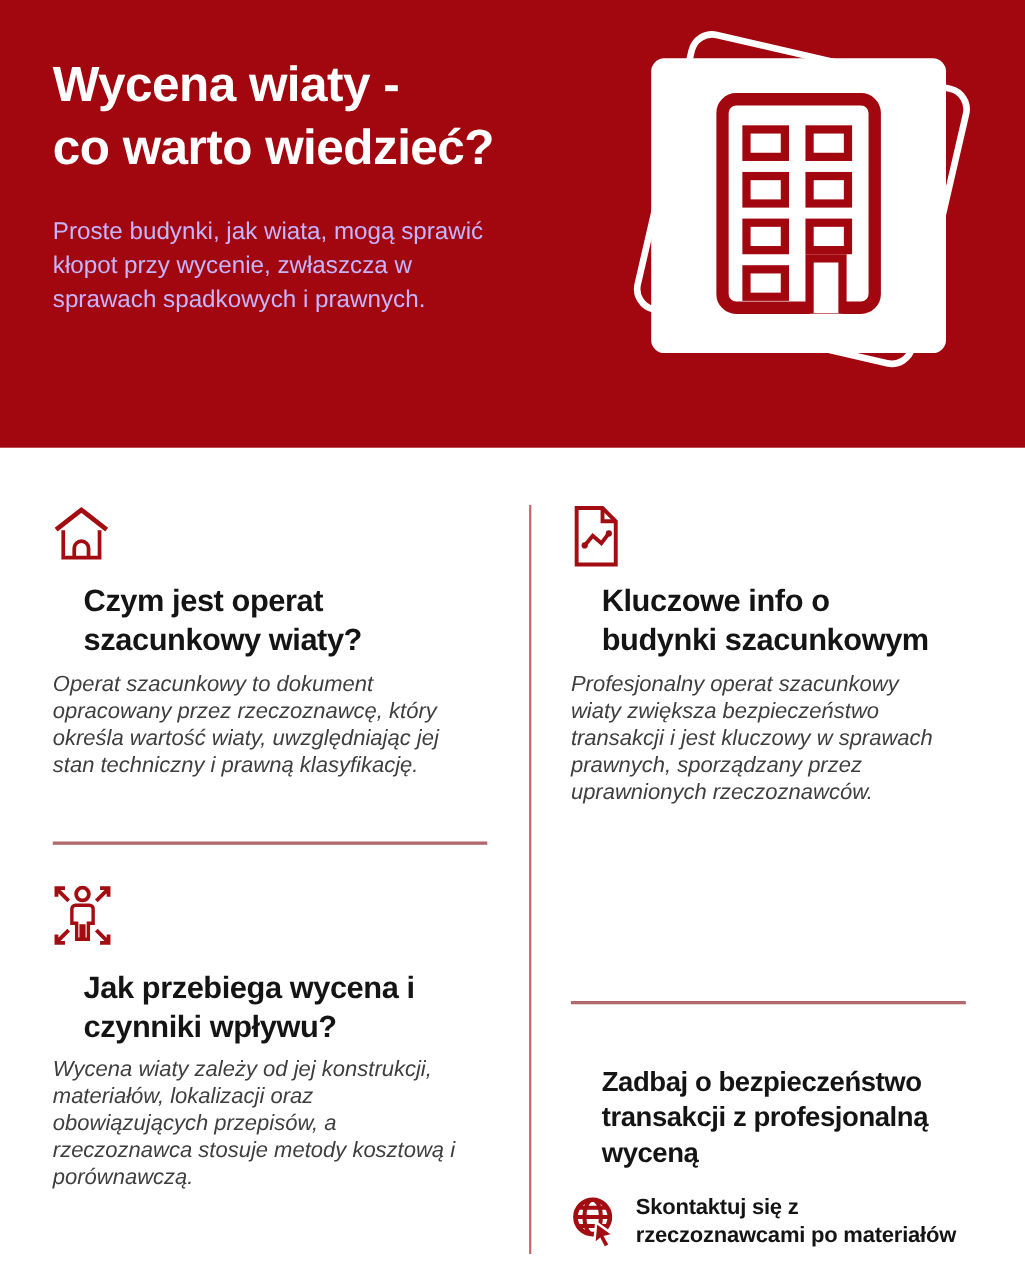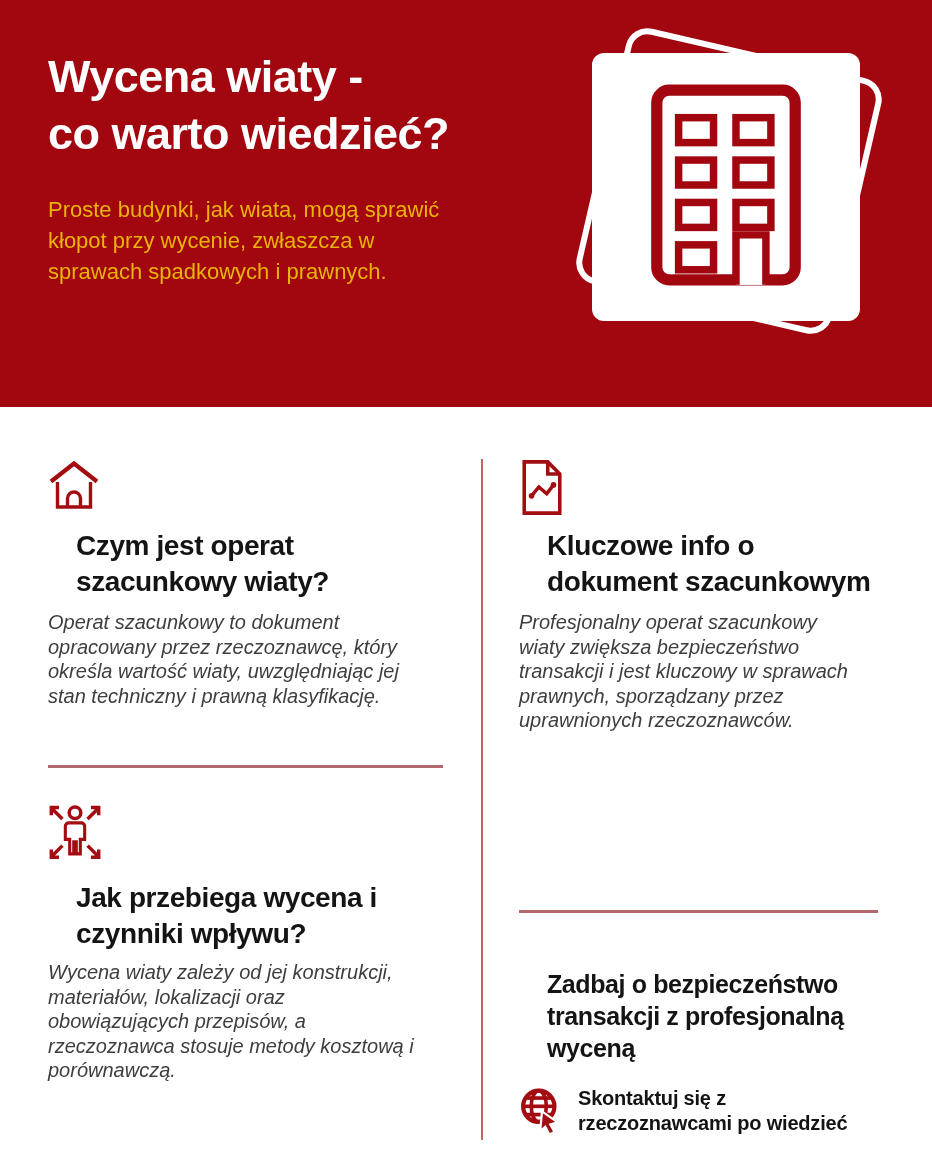--- a/index.html
+++ b/index.html
@@ -11,21 +11,21 @@
   }
   
   .hero { position:absolute; left:0; top:0; width:932px; height:407px; background:#A2070F;padding-left:48px; }
   .hero-title {
     position:absolute; left:48px; top:48px;
     font-size:45px; line-height:57px; font-weight:800; letter-spacing:-0.5px;
     color:#ffffff; white-space:pre-line;
   }
   .hero-sub {
     position:absolute; left:48px; top:194px; width:500px;
-    font-size:22px; line-height:31px; font-weight:500; color:#eab308;
+    font-size:22px; line-height:31px; font-weight:500; color:#c4b5fd;
     white-space:pre-line;
   }
   .card-outline {
     position:absolute; left:598px; top:50px; width:262px; height:262px;
     border:6px solid #ffffff; border-radius:22px;
     transform:rotate(13deg);
   }
   .card {
     position:absolute; left:592px; top:53px; width:268px; height:268px;
     background:#ffffff; border-radius:12px;
@@ -124,21 +124,21 @@
   <div class="sec-icon icon-doc">
     <svg width="46" height="61" viewBox="0 0 44 58">
       <path d="M5,4.5 H27.5 L39,16 V53.5 H5 Z" fill="none" stroke="#A30D12" stroke-width="3.4"></path>
       <path d="M27.5,4.5 V16 H39" fill="none" stroke="#A30D12" stroke-width="3.4"></path>
       <path d="M12,37 L19,28.5 L26.5,35 L33,26.5" fill="none" stroke="#A30D12" stroke-width="3.4" stroke-linecap="round"></path>
       <circle cx="12" cy="37" r="2.7" fill="#A30D12"></circle>
       <circle cx="33" cy="26.5" r="2.7" fill="#A30D12"></circle>
     </svg>
   </div>
   <h2 class="h-right-top">Kluczowe info o
-dokument szacunkowym</h2>
+budynki szacunkowym</h2>
   <p class="para p-right-top">Profesjonalny operat szacunkowy
 wiaty zwiększa bezpieczeństwo
 transakcji i jest kluczowy w sprawach
 prawnych, sporządzany przez
 uprawnionych rzeczoznawców.</p>
 
   <div class="sec-icon icon-person">
     <svg width="58" height="66" viewBox="0 0 60 68">
       <circle cx="30" cy="11" r="6" fill="none" stroke="#A30D12" stroke-width="3.6"></circle>
       <path d="M23.5,21.5 h13 a3.5,3.5 0 0 1 3.5,3.5 v13.5 h-4.5 v15 h-4.2 v-12.5 h-2.6 v12.5 h-4.2 v-15 H20 V25 a3.5,3.5 0 0 1 3.5,-3.5 z" fill="none" stroke="#A30D12" stroke-width="3.2"></path>
@@ -165,16 +165,16 @@
       <svg width="46" height="52" viewBox="0 0 50 54">
         <circle cx="21.5" cy="23" r="17" fill="none" stroke="#A30D12" stroke-width="4.6"></circle>
         <path d="M4.5,23 H38.5" stroke="#A30D12" stroke-width="4"></path>
         <path d="M7,14 H36" stroke="#A30D12" stroke-width="4"></path>
         <path d="M7,32 H36" stroke="#A30D12" stroke-width="4"></path>
         <ellipse cx="21.5" cy="23" rx="8.2" ry="17" fill="none" stroke="#A30D12" stroke-width="4"></ellipse>
         <path d="M25,28.5 L42,40.5 L34,42.6 L38.6,50.8 L33,53.6 L28.6,45.2 L23,50 Z" fill="#A30D12" stroke="#ffffff" stroke-width="2.4"></path>
       </svg>
     </span>
     <div class="cta-text">Skontaktuj się z
-rzeczoznawcami po wiedzieć</div>
+rzeczoznawcami po materiałów</div>
   </div>
 
 </div>
 
 </body></html>

